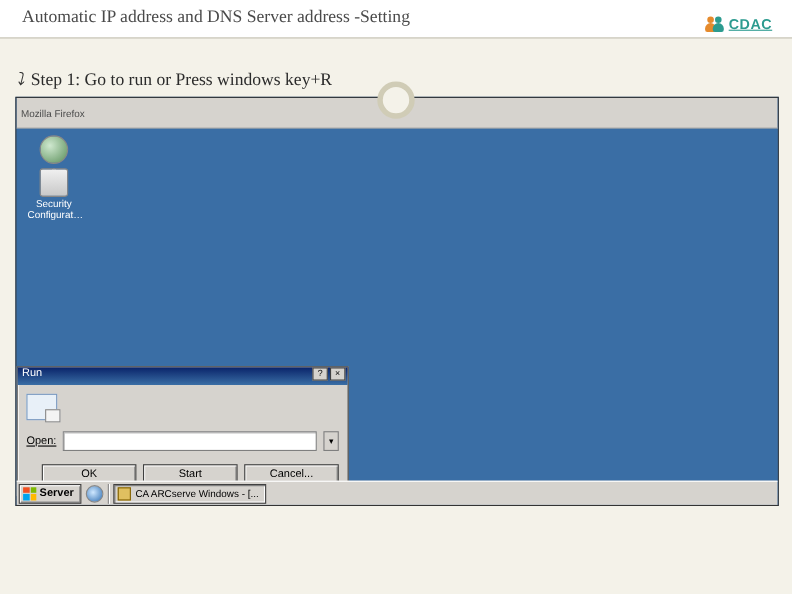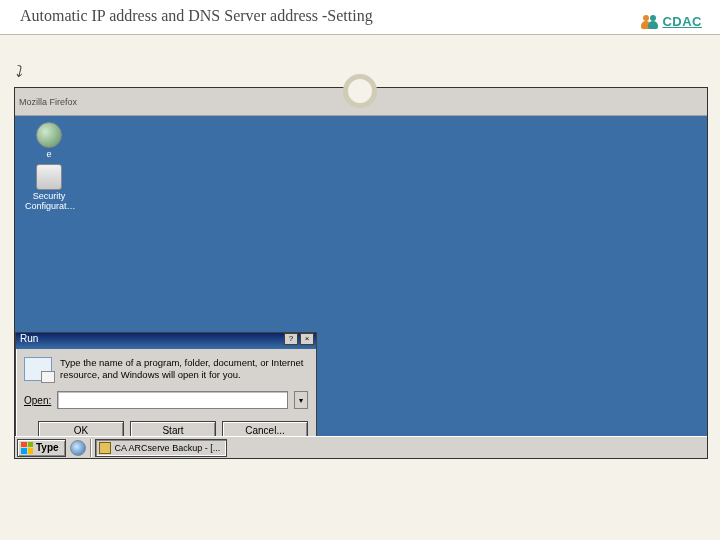--- a/index.html
+++ b/index.html
@@ -130,21 +130,21 @@
   .desktop-icon {
     position: absolute;
     left: 10px;
     width: 48px;
     text-align: center;
     color: #fff;
     font-size: 9px;
     line-height: 1.1;
   }
   .di1 { top: 6px; }
-  .di2 { top: 48px; }
+  .di2 { top: 36px; }
   .di-img {
     width: 26px; height: 26px;
     margin: 0 auto 2px auto;
     background: #e8e8e8;
     border: 1px solid #888;
     position: relative;
   }
   .di-img.globe {
     border-radius: 50%;
     background: radial-gradient(circle at 35% 35%, #cfe8cf, #5a8f5a);
@@ -307,20 +307,21 @@
       </div>
       <span class="logo-text">CDAC</span>
     </div>
   </div>
 
   <div class="ring"></div>
 
   <div class="body-area">
     <div class="bullet-row">
       <span class="bullet-glyph">⤵</span>
+      <span>Step 1: Go to run or Press windows key+R</span>
     </div>
 
     <div class="screenshot">
       <div class="win-titlebar">
         <span>Mozilla Firefox</span>
       </div>
 
       <div class="desktop">
         <div class="desktop-icon di1">
           <div class="di-img globe"></div>
@@ -335,21 +336,20 @@
           <div class="run-title">
             <span>Run</span>
             <div class="run-title-btns">
               <div class="rt-btn">?</div>
               <div class="rt-btn">×</div>
             </div>
           </div>
           <div class="run-body">
             <div class="run-row1">
               <div class="run-icon"></div>
-              <div class="run-desc">Type the name of a program, folder, document, or Internet resource, and Windows will open it for you.</div>
             </div>
             <div class="run-row2">
               <span class="run-label">Open:</span>
               <div class="run-input"></div>
               <div class="run-dd">▾</div>
             </div>
             <div class="run-btns">
               <div class="run-btn">OK</div>
               <div class="run-btn">Start</div>
               <div class="run-btn">Cancel...</div>
@@ -359,24 +359,24 @@
       </div>
 
       <div class="taskbar">
         <div class="start-btn">
           <div class="win-flag">
             <div class="wf1"></div>
               <div class="wf2"></div>
               <div class="wf3"></div>
               <div class="wf4"></div>
           </div>
-          <span>Type</span>
+          <span>Server</span>
         </div>
         <div class="ql"></div>
         <div class="task-sep"></div>
         <div class="task-btn">
           <div class="task-ico"></div>
-          <span>CA ARCserve Backup - [...</span>
+          <span>CA ARCserve Windows - [...</span>
         </div>
       </div>
     </div>
   </div>
 </div>
 
 </body></html>

